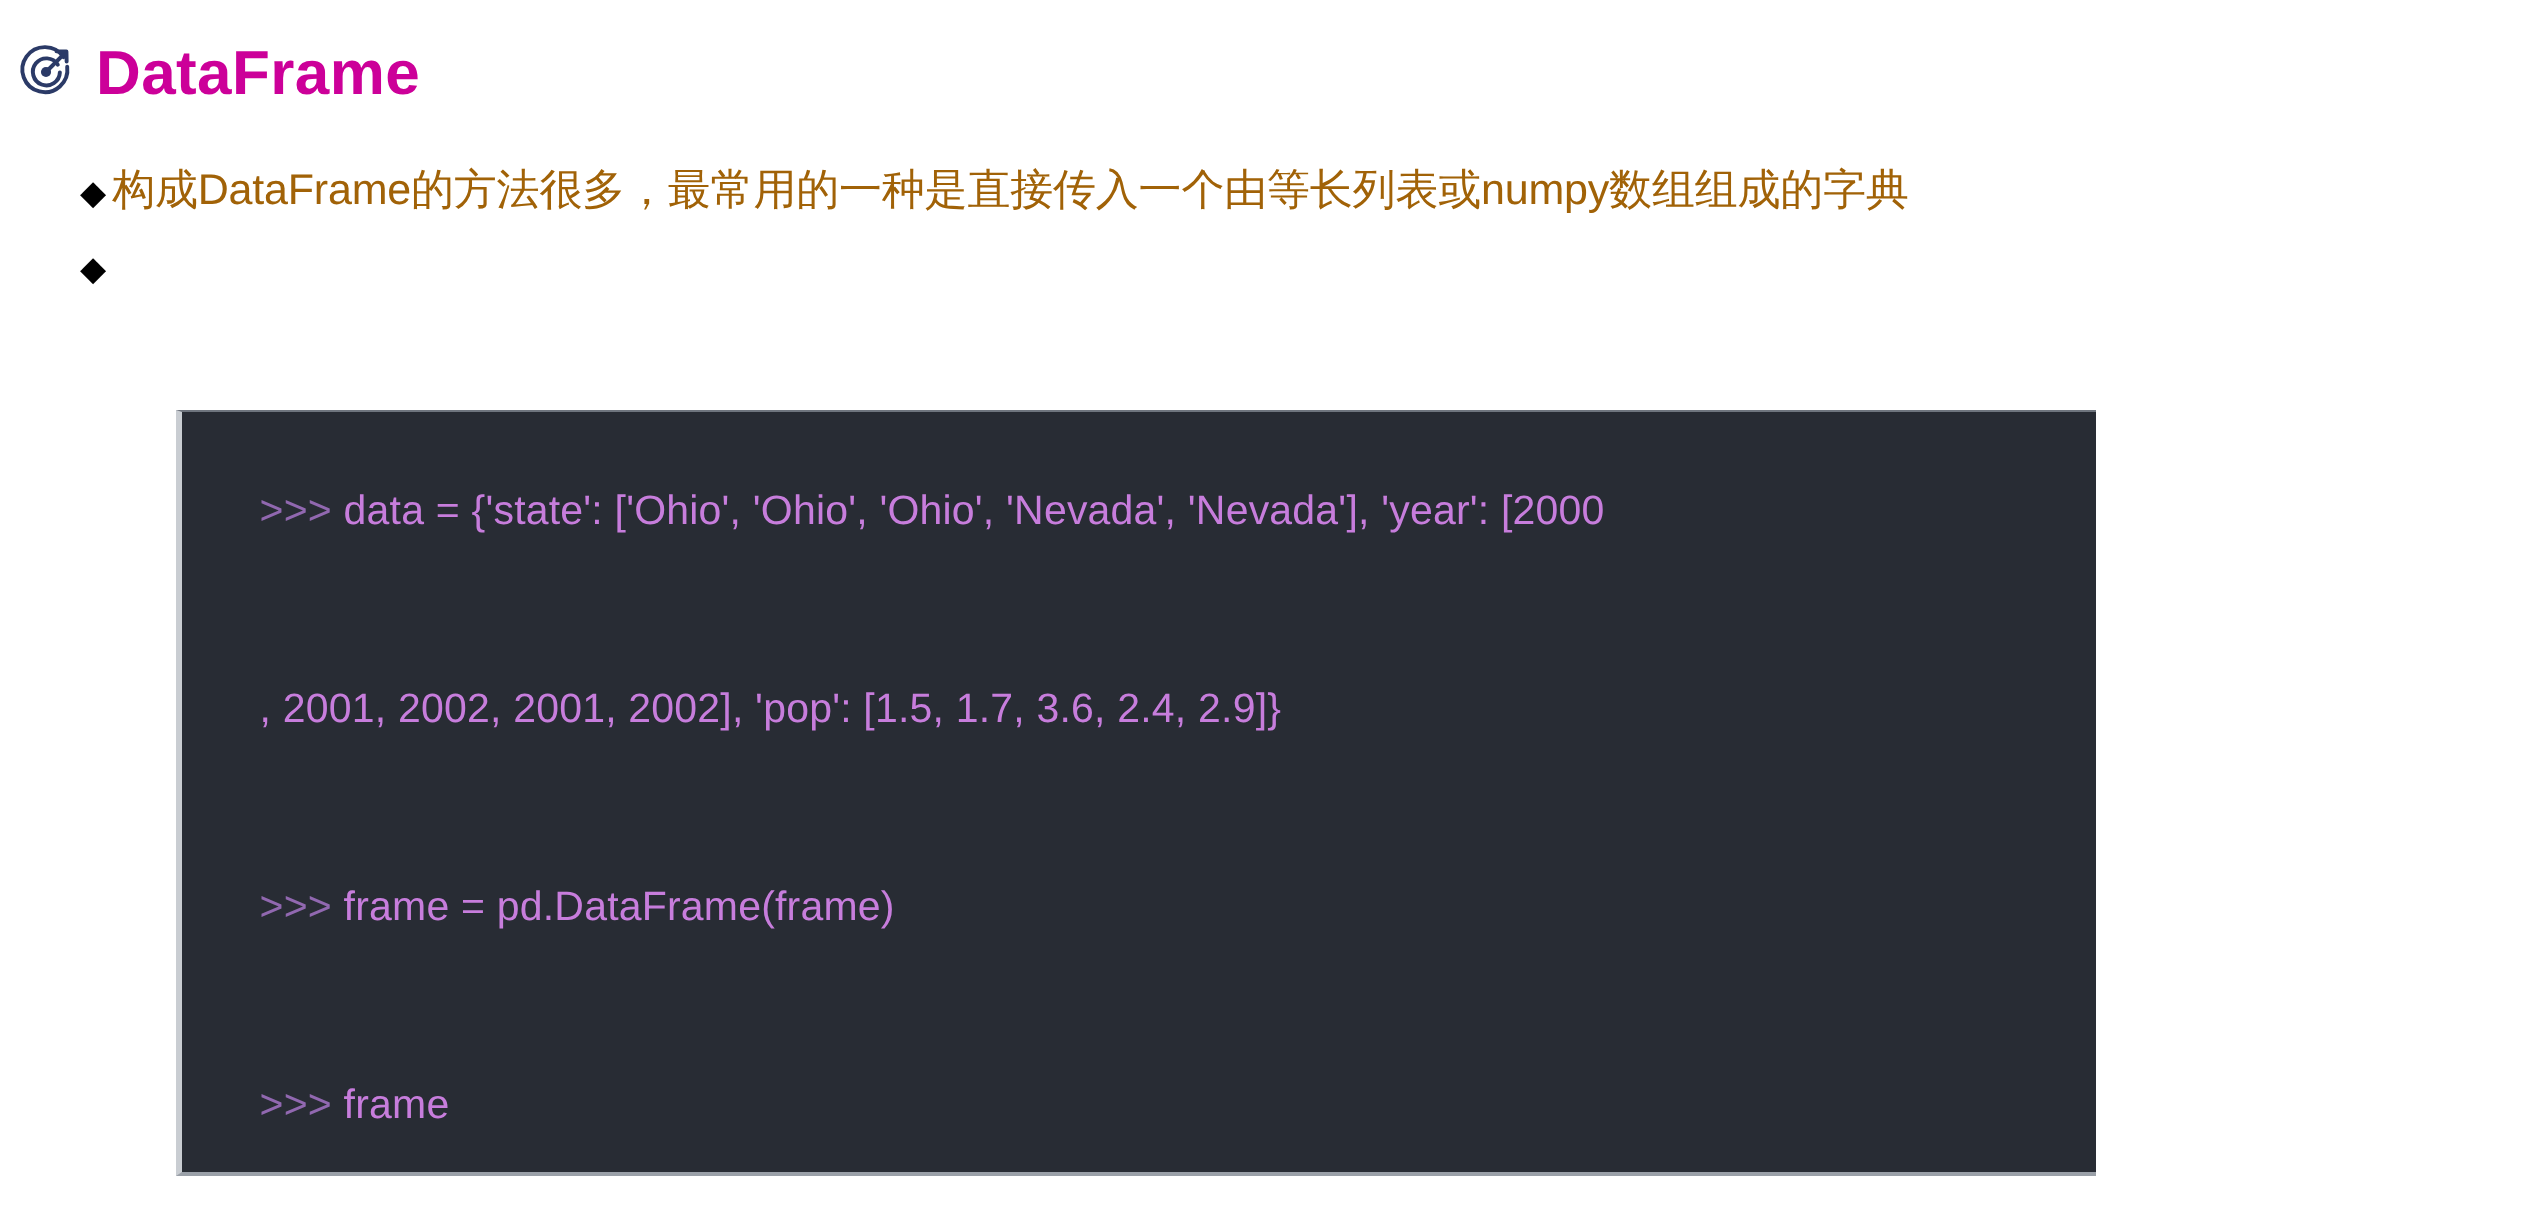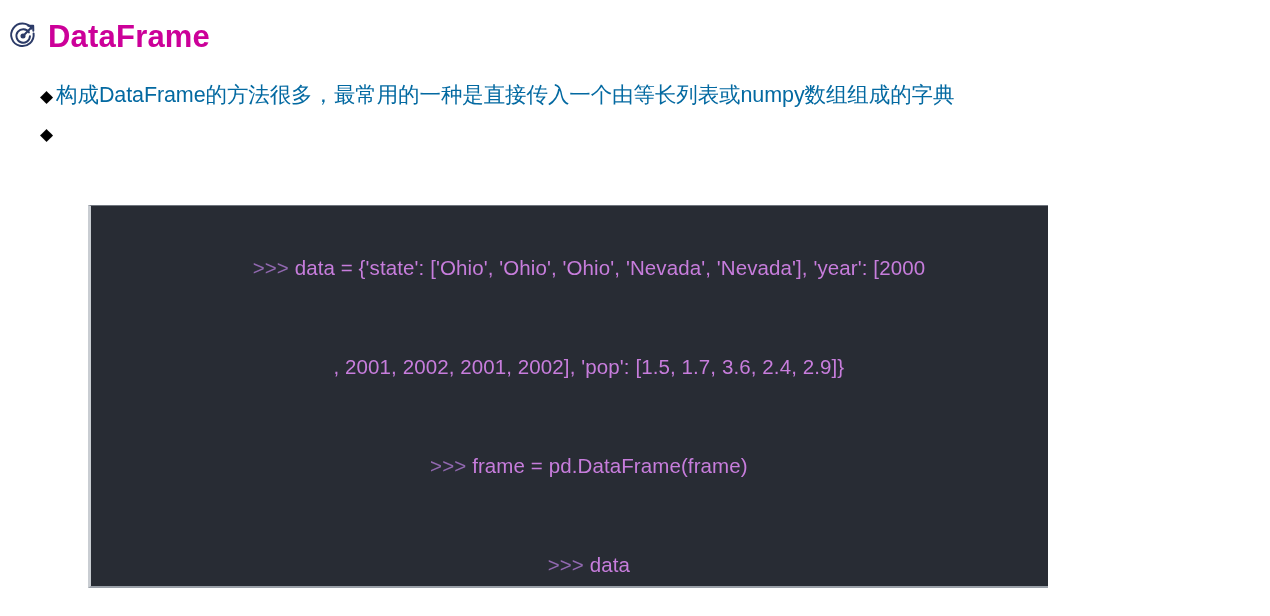--- a/index.html
+++ b/index.html
@@ -63,39 +63,38 @@
     white-space: nowrap;
   }
   .bullet-marker {
     font-size: 17px;
     color: #000000;
     line-height: 38px;
     flex: none;
   }
   .bullet-text {
     font-size: 21.5px;
-    color: #0369a1;
+    color: #a16207;
     letter-spacing: -0.1px;
   }
 
   
   .code-block {
     position: absolute;
     left: 88px;
     top: 205px;
     width: 960px;
     height: 383px;
     background: #282c34;
     border-left: 3px solid #c9cdd2;
     border-top: 1px solid #6f757e;
     border-bottom: 2px solid #9aa0a8;
     box-sizing: border-box;
-    padding: 12px 0 0 4px;
+    padding: 0 0 0 4px;
     overflow: hidden;
-    text-align: center;
   }
   .code-line {
     font-family: "Liberation Sans", "DejaVu Sans", sans-serif;
     font-size: 20.5px;
     line-height: 33px;
     color: #c77ddc;
     white-space: pre;
     letter-spacing: 0.1px;
   }
   .prompt {
@@ -134,18 +133,18 @@
     <div class="code-line">
       <span class="prompt">&gt;&gt;&gt; </span><span>data = {'state': ['Ohio', 'Ohio', 'Ohio', 'Nevada', 'Nevada'], 'year': [2000</span>
     </div>
     <div class="code-line">
       <span class="prompt"></span><span>, 2001, 2002, 2001, 2002], 'pop': [1.5, 1.7, 3.6, 2.4, 2.9]}</span>
     </div>
     <div class="code-line">
       <span class="prompt">&gt;&gt;&gt; </span><span>frame = pd.DataFrame(frame)</span>
     </div>
     <div class="code-line">
-      <span class="prompt">&gt;&gt;&gt; </span><span>data</span>
+      <span class="prompt">&gt;&gt;&gt; </span><span>frame</span>
     </div>
 
   </div>
 
 </div>
 
 </body></html>

